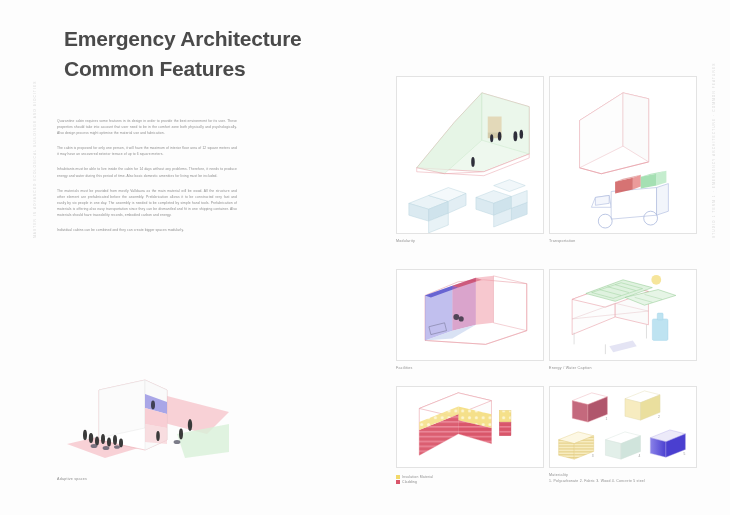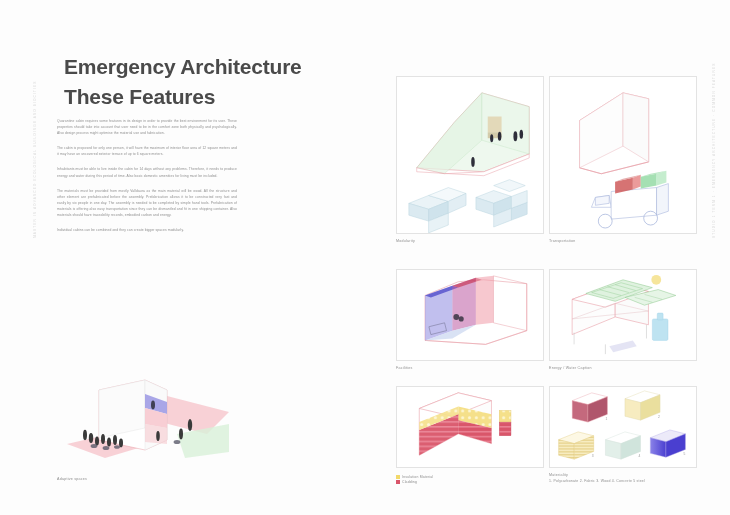--- a/index.html
+++ b/index.html
@@ -9,21 +9,21 @@
     font-family: "Liberation Sans", sans-serif;
     overflow: hidden;
   }
   .board {
     position: relative;
     width: 730px; height: 515px;
     background: #fdfdfd;
   }
 
   
-  .title-block { position: absolute; left: 64px; top: 52px; width: 300px; }
+  .title-block { position: absolute; left: 64px; top: 24px; width: 300px; }
   .title-line {
     font-size: 21px; font-weight: 700; color: #4a4a4a;
     letter-spacing: -0.2px; line-height: 1.45;
   }
   .body-block { position: absolute; left: 57px; top: 118px; width: 180px; }
   .para {
     font-size: 3.3px; line-height: 1.85; color: #8d8d8d;
     text-align: justify; margin-bottom: 9px;
     letter-spacing: 0.12px;
   }
@@ -61,21 +61,21 @@
 
   svg { display: block; }
 </style>
 </head>
 <body>
 
 <div class="board">
 
   <div class="title-block">
     <div class="title-line">Emergency Architecture</div>
-    <div class="title-line">These Features</div>
+    <div class="title-line">Common Features</div>
   </div>
 
   <div class="body-block">
     <p class="para">Quarantine cabin requires some features in its design in order to provide the best environment for its user. These properties should take into account that user need to be in the comfort zone both physically and psychologically. Also design process might optimise the material use and fabrication.</p>
     <p class="para">The cabin is proposed for only one person, it will have the maximum of interior floor area of 12 square meters and it may have an uncovered exterior terrace of up to 6 square meters.</p>
     <p class="para">Inhabitants must be able to live inside the cabin for 14 days  without any problems. Therefore, it needs to produce energy and water during this period of time. Also basic domestic amenities for living must be included.</p>
     <p class="para">The materials must be provided from mostly Valldaura as the main material will be wood. All the structure and other element are prefabricated before the assembly. Prefabrication allows it to be constructed very fast and easily by six people in one day. The assembly is needed to be completed by simple hand tools. Prefabrication of materials is offering also easy transportation since they can be dismantled and fit in one shipping container. Also materials should have traceability records, embodied carbon and energy.</p>
     <p class="para">Individual cabins can be combined and they can create bigger spaces modularly.</p>
   </div>
 

